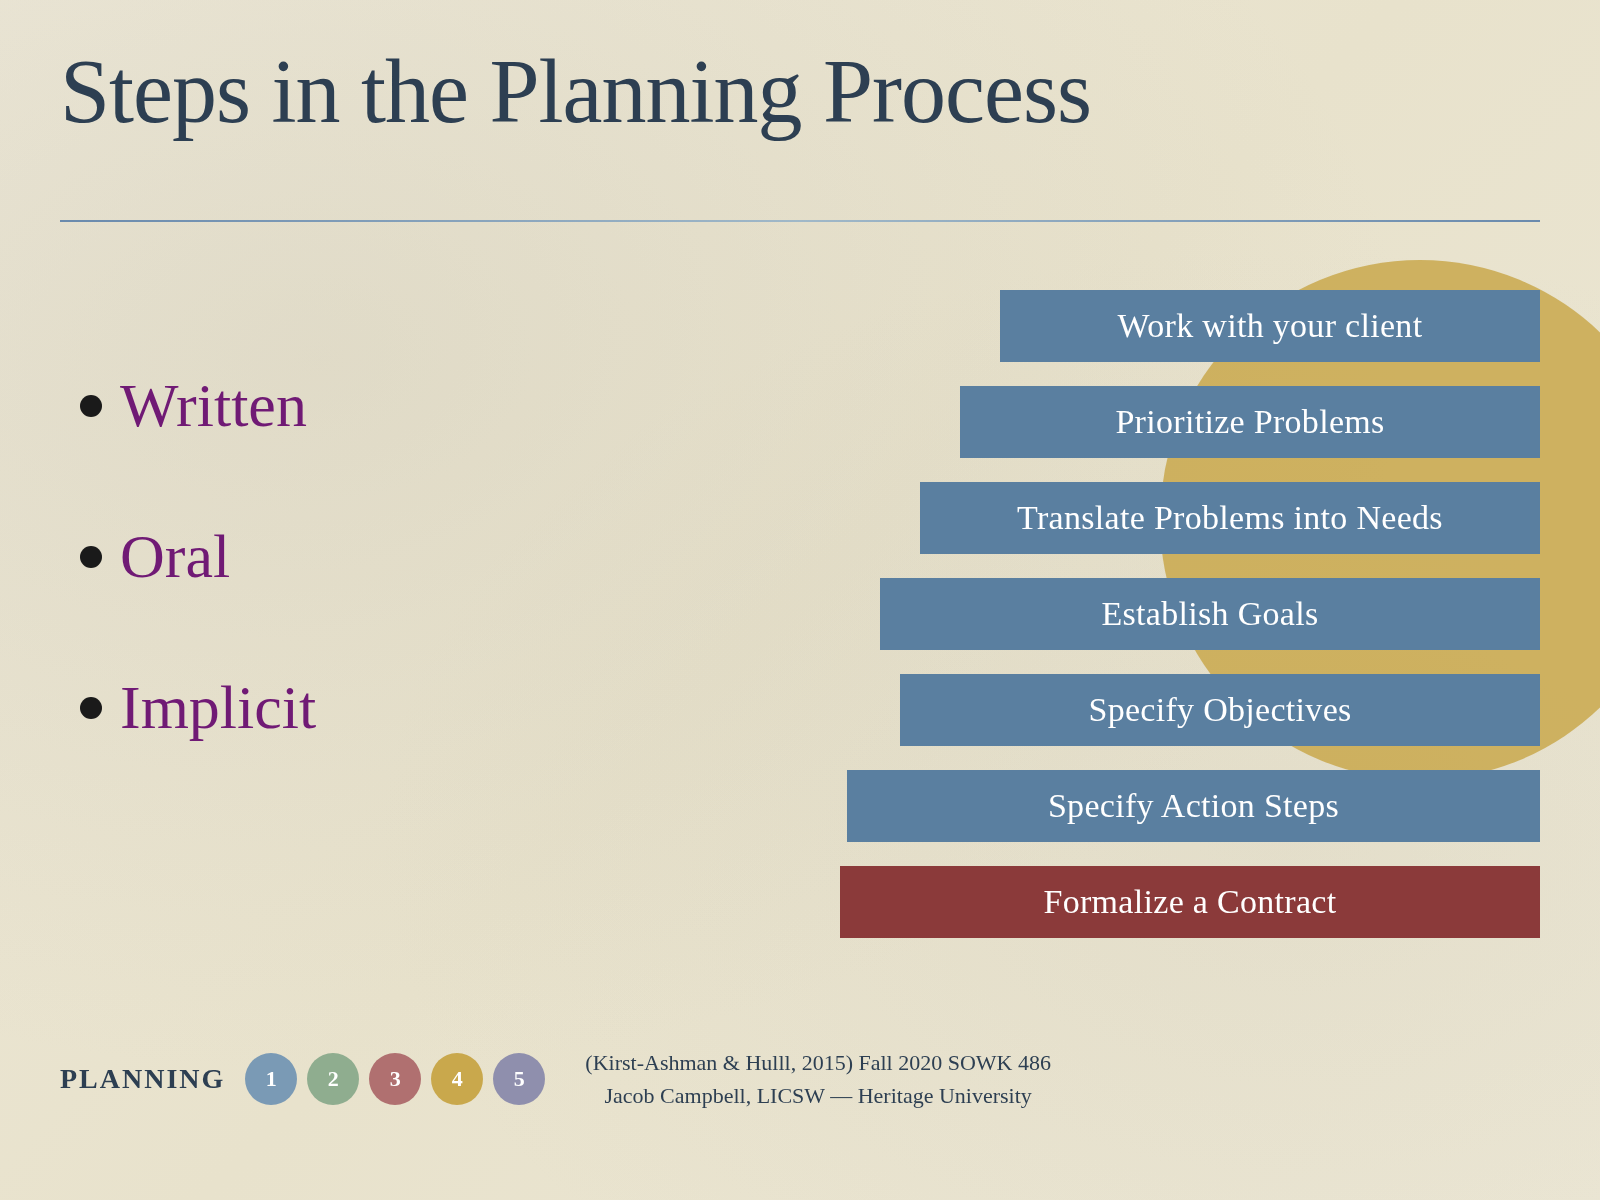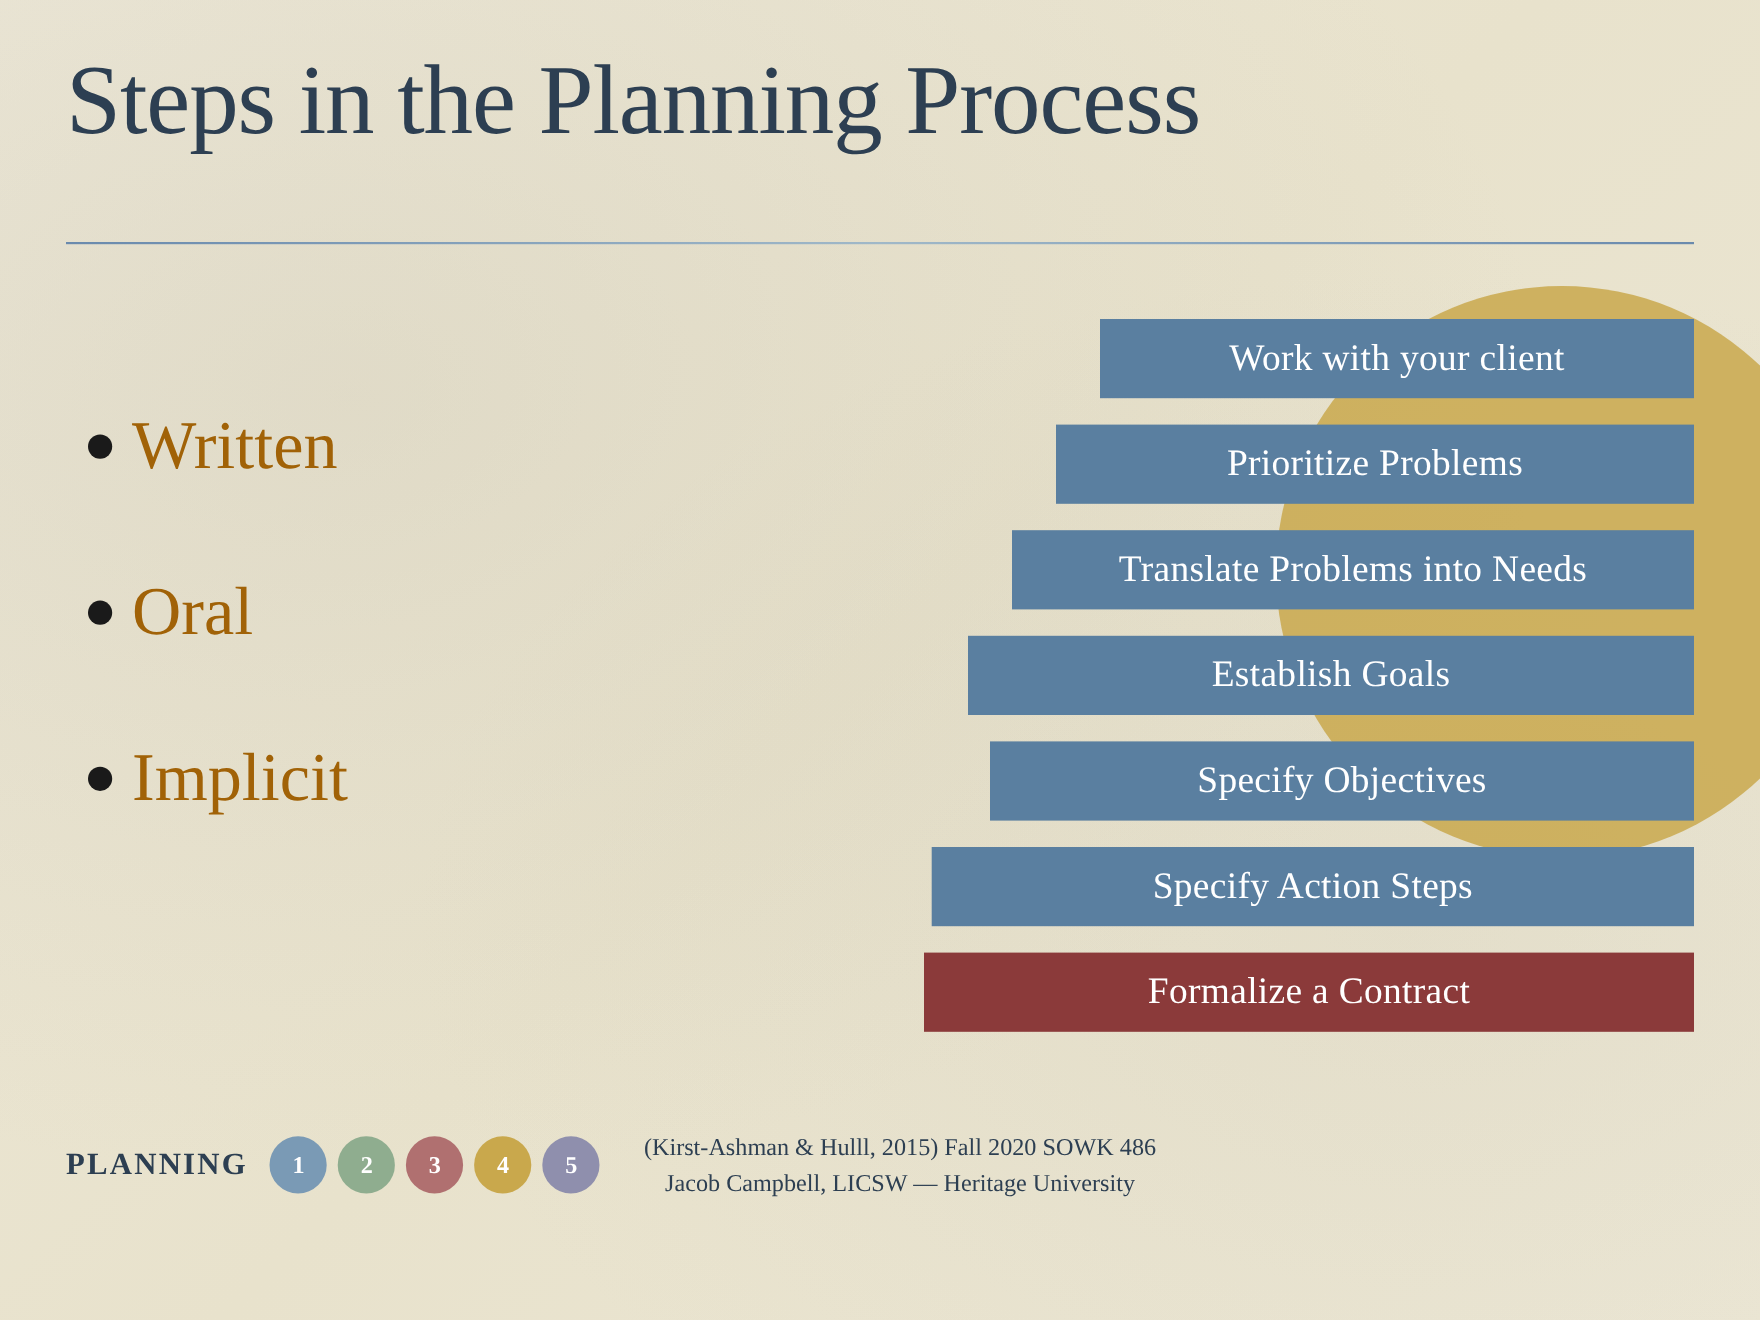--- a/index.html
+++ b/index.html
@@ -62,21 +62,21 @@
       position: absolute;
       top: 370px;
       left: 80px;
       display: flex;
       flex-direction: column;
       gap: 80px;
     }
 
     .bullet-item {
       font-size: 62px;
-      color: #a16207;
+      color: #701a75;
       font-family: Georgia, serif;
       display: flex;
       align-items: center;
       gap: 18px;
       text-align: right;
     }
 
     .bullet-dot {
       width: 22px;
       height: 22px;
@@ -132,21 +132,21 @@
     .step-bar:nth-child(3) { margin-left: 80px; }
     .step-bar:nth-child(4) { margin-left: 40px; }
     .step-bar:nth-child(5) { margin-left: 60px; }
     .step-bar:nth-child(6) { margin-left: 7px; }
     .step-bar:nth-child(7) { margin-left: 0px; }
     .step-bar:nth-child(8) { margin-left: 0px; }
 
     
     .footer {
       position: absolute;
-      bottom: 40px;
+      bottom: 20px;
       left: 0;
       right: 0;
       display: flex;
       align-items: center;
       padding: 0 60px;
       gap: 20px;
     }
 
     .planning-label {
       font-size: 28px;

